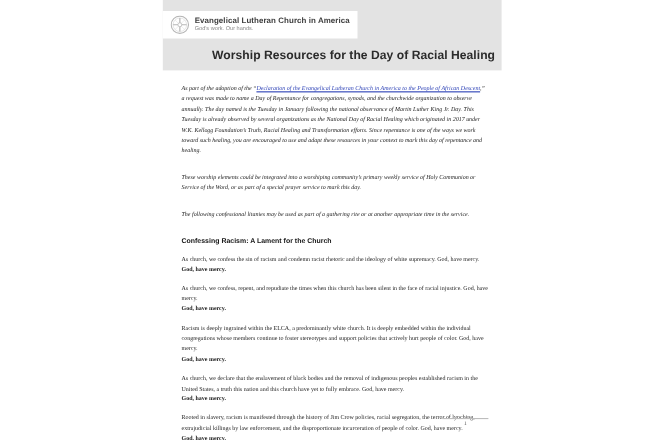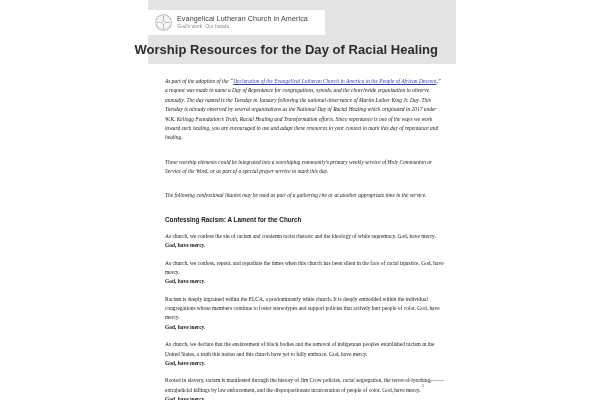--- a/index.html
+++ b/index.html
@@ -60,40 +60,40 @@
     opacity: 0.72;
   }
   .logo-text {
     display: flex;
     flex-direction: column;
     justify-content: center;
     line-height: 1;
   }
   .logo-title {
     font-family: "Liberation Sans", sans-serif;
-    font-weight: normal;
+    font-weight: bold;
     font-size: 7.2px;
     color: #3d3d3d;
     letter-spacing: 0.08px;
     white-space: nowrap;
   }
   .logo-tagline {
     font-family: "Liberation Sans", sans-serif;
     font-size: 5.1px;
     color: #8a8a8a;
     margin-top: 1.8px;
     white-space: nowrap;
   }
   .band-title {
     position: absolute;
-    right: 18px;
+    right: 6px;
     bottom: 7px;
     font-family: "Liberation Sans", sans-serif;
     font-weight: bold;
-    font-size: 13px;
+    font-size: 11px;
     color: #2b2b2b;
     white-space: nowrap;
     letter-spacing: 0.04px;
   }
 
   
   .content {
     padding: 13px 12px 0 17px;
     box-sizing: border-box;
   }

